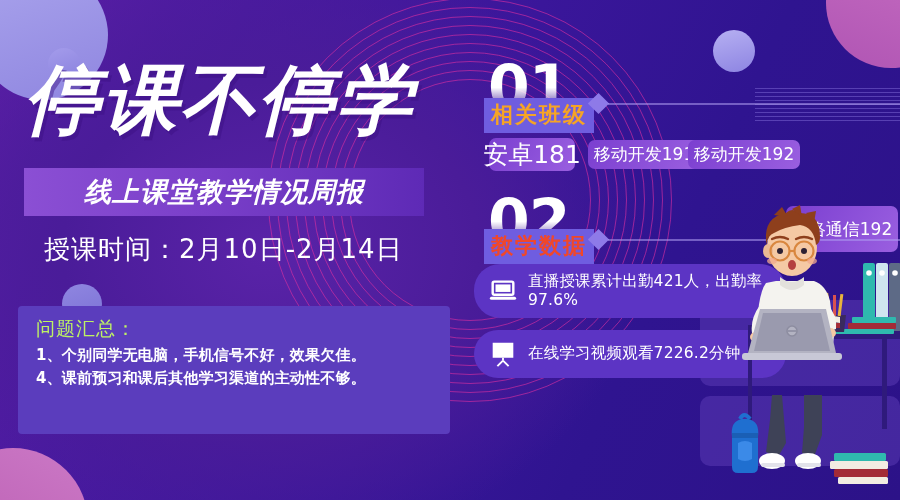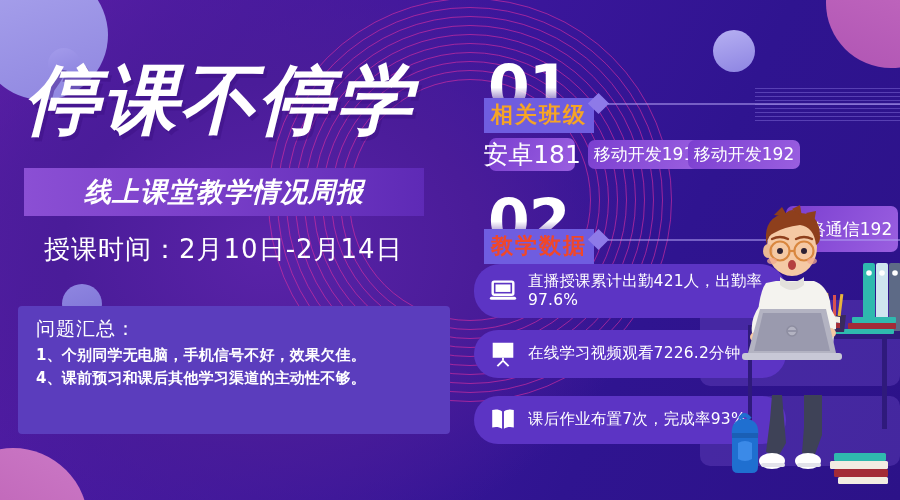--- a/index.html
+++ b/index.html
@@ -94,21 +94,21 @@
   }
 
   .problem-box {
     position:absolute; left:18px; top:306px;
     width:432px; height:128px;
     background:#5b3dbd;
     border-radius:4px;
     padding:10px 16px 0 18px;
   }
   .problem-box .pb-title {
-    font-size:19px; color:#ffffff; letter-spacing:1px; margin-bottom:2px;
+    font-size:19px; color:#bef264; letter-spacing:1px; margin-bottom:2px;
   }
   .problem-box ul { list-style:none; }
   .problem-box li {
     font-size:15px; color:#ffffff; font-weight:bold;
     line-height:1.52; letter-spacing:0.2px; white-space:nowrap;
   }
   .sect-num {
     position:absolute;
     font-size:60px; font-weight:bold; line-height:0.85;
     letter-spacing:-1px;
@@ -238,29 +238,20 @@
       <svg viewBox="0 0 32 32" width="30" height="30">
         <rect x="5" y="4" width="22" height="16" fill="#ffffff"></rect>
         <line x1="16" y1="20" x2="16" y2="23" stroke="#ffffff" stroke-width="2"></line>
         <line x1="16" y1="23" x2="10" y2="29" stroke="#ffffff" stroke-width="2"></line>
         <line x1="16" y1="23" x2="22" y2="29" stroke="#ffffff" stroke-width="2"></line>
       </svg>
     </span>
     <span class="ptext">在线学习视频观看7226.2分钟</span>
   </div>
 
-  <div class="pill" style="left:474px;top:396px;width:312px;height:48px;">
-    <span class="picon">
-      <svg viewBox="0 0 32 32" width="30" height="30">
-        <path d="M15 7 C12 4.6 8 4.4 4.5 5.4 L4.5 24 C8 23 12 23.2 15 25.4 Z" fill="#ffffff"></path>
-        <path d="M17 7 C20 4.6 24 4.4 27.5 5.4 L27.5 24 C24 23 20 23.2 17 25.4 Z" fill="#ffffff"></path>
-      </svg>
-    </span>
-    <span class="ptext">课后作业布置7次，完成率93%</span>
-  </div>
 
   <svg id="illus" viewBox="0 0 175 295">
 
     <rect x="52" y="126" width="123" height="8" rx="1.5" fill="#2f1a7c"></rect>
     <rect x="152" y="134" width="5" height="90" fill="#2f1a7c"></rect>
     <rect x="18" y="120" width="4" height="104" fill="#2f1a7c"></rect>
 
     <rect x="133" y="58" width="12" height="68" rx="2" fill="#2fb9ae"></rect>
     <rect x="146" y="58" width="12" height="68" rx="2" fill="#cfe5ef"></rect>
     <rect x="159" y="58" width="12" height="68" rx="2" fill="#5d6a86"></rect>

